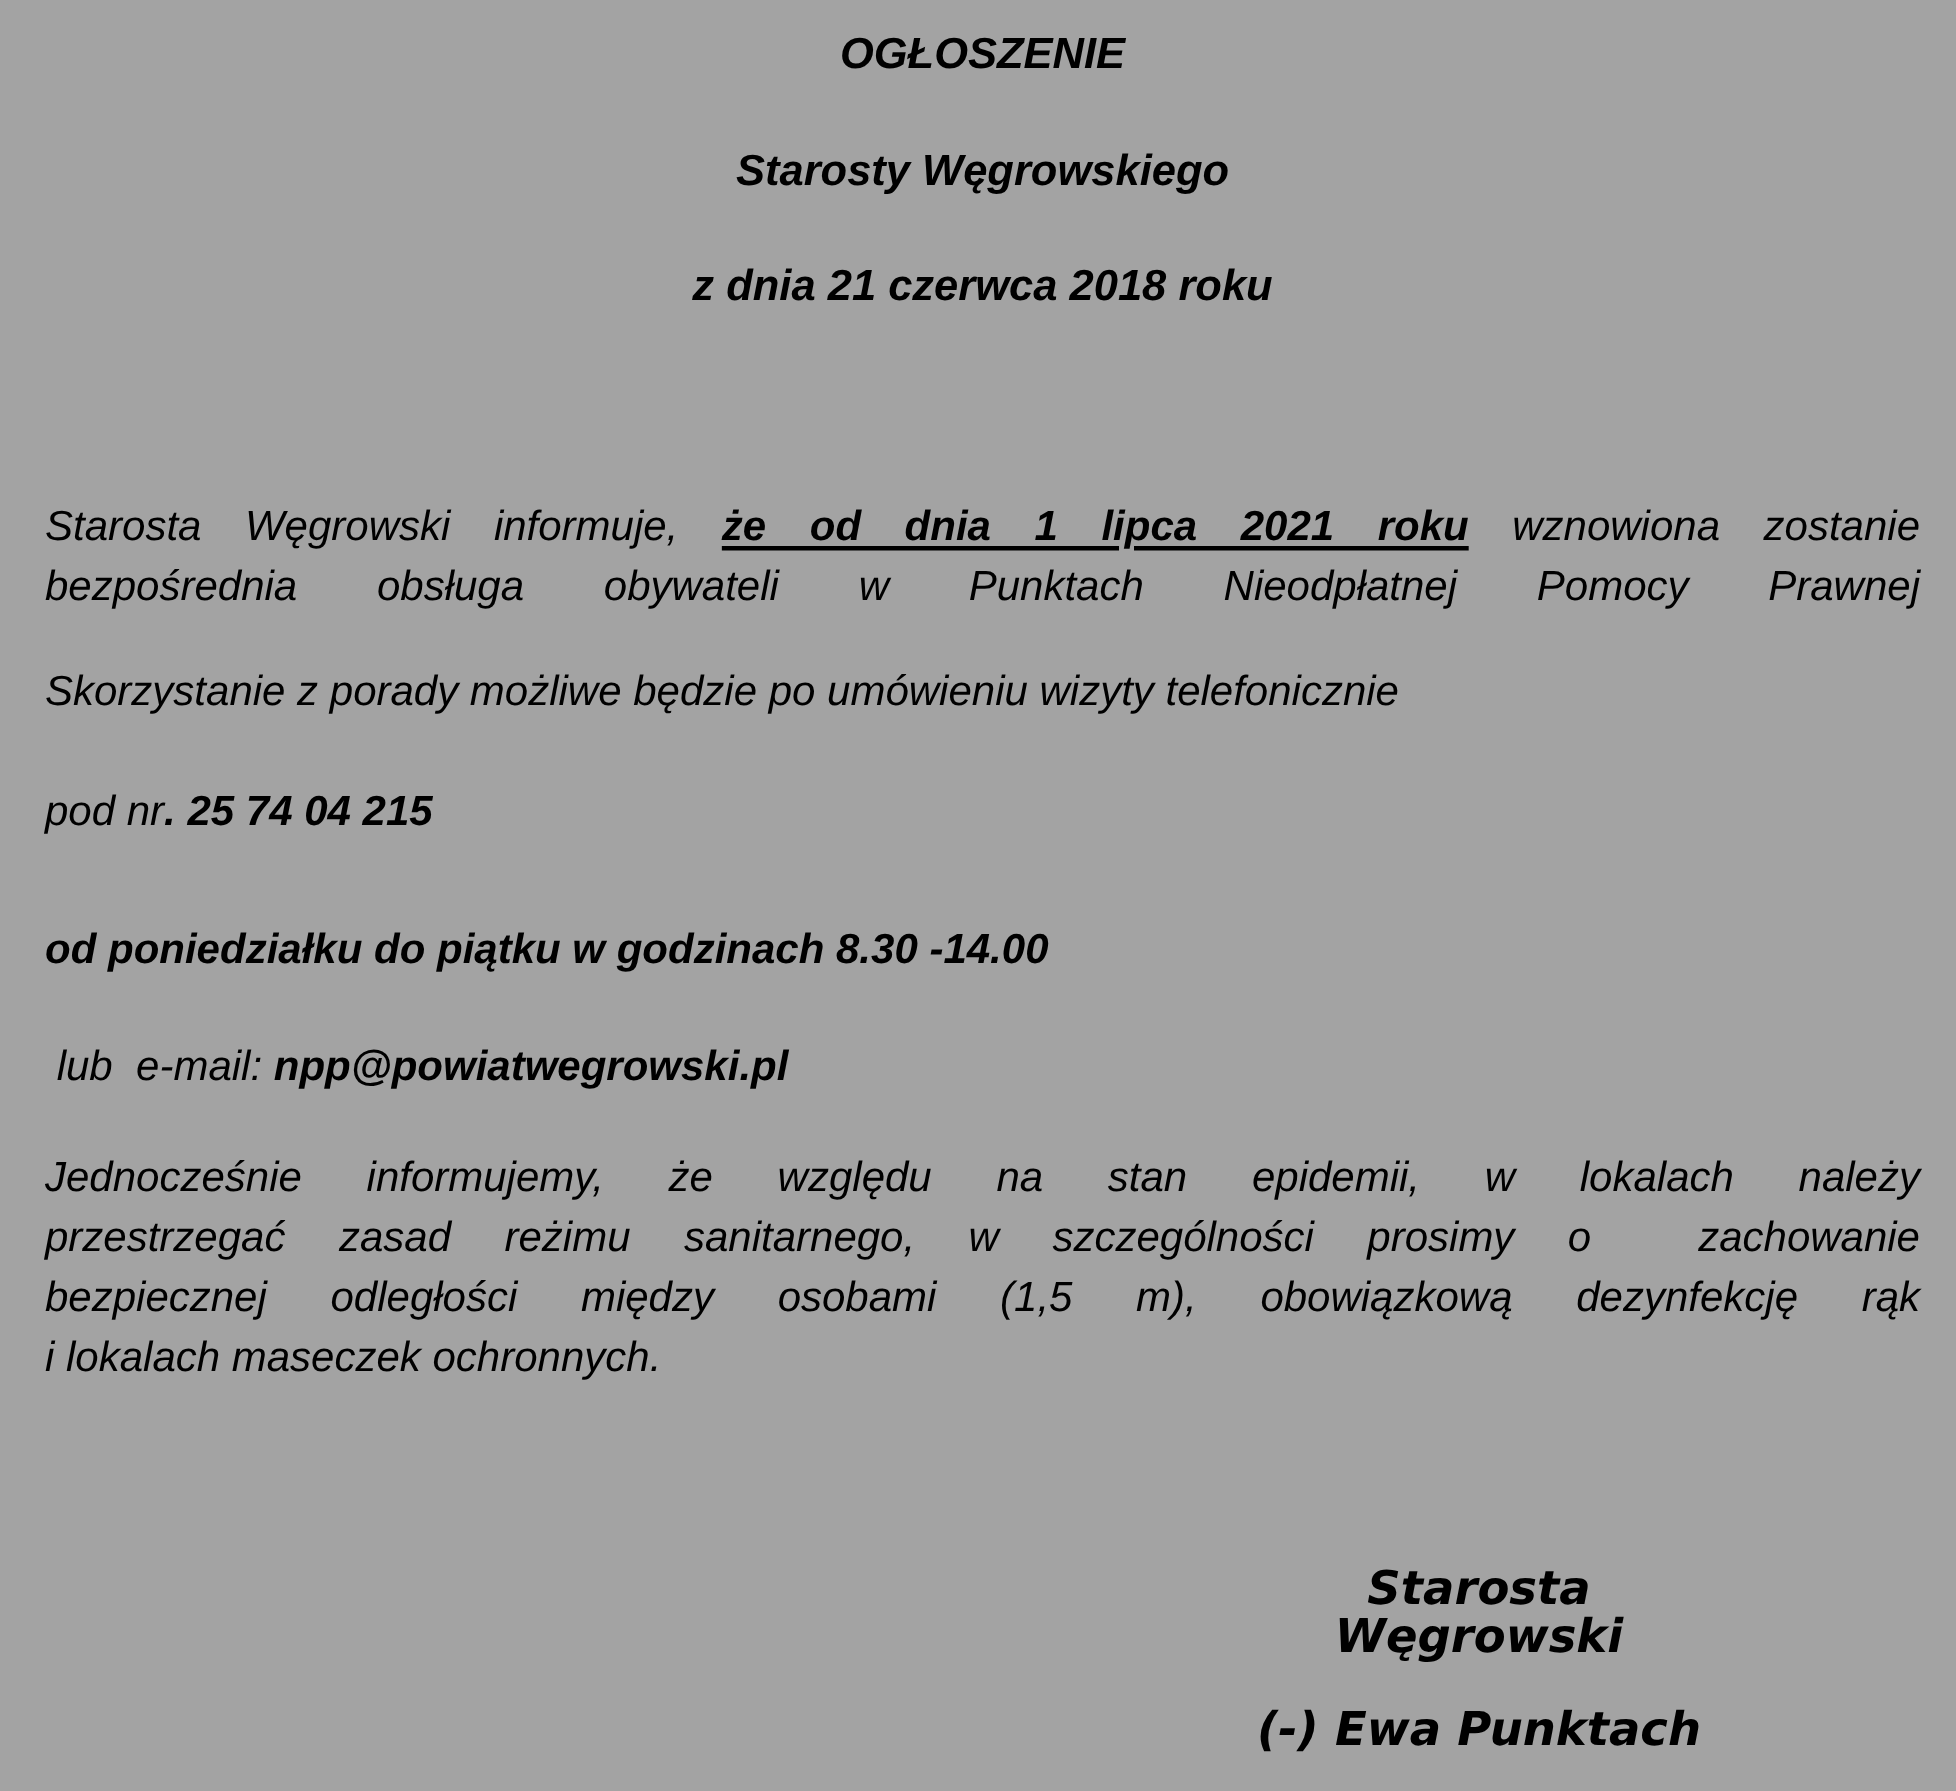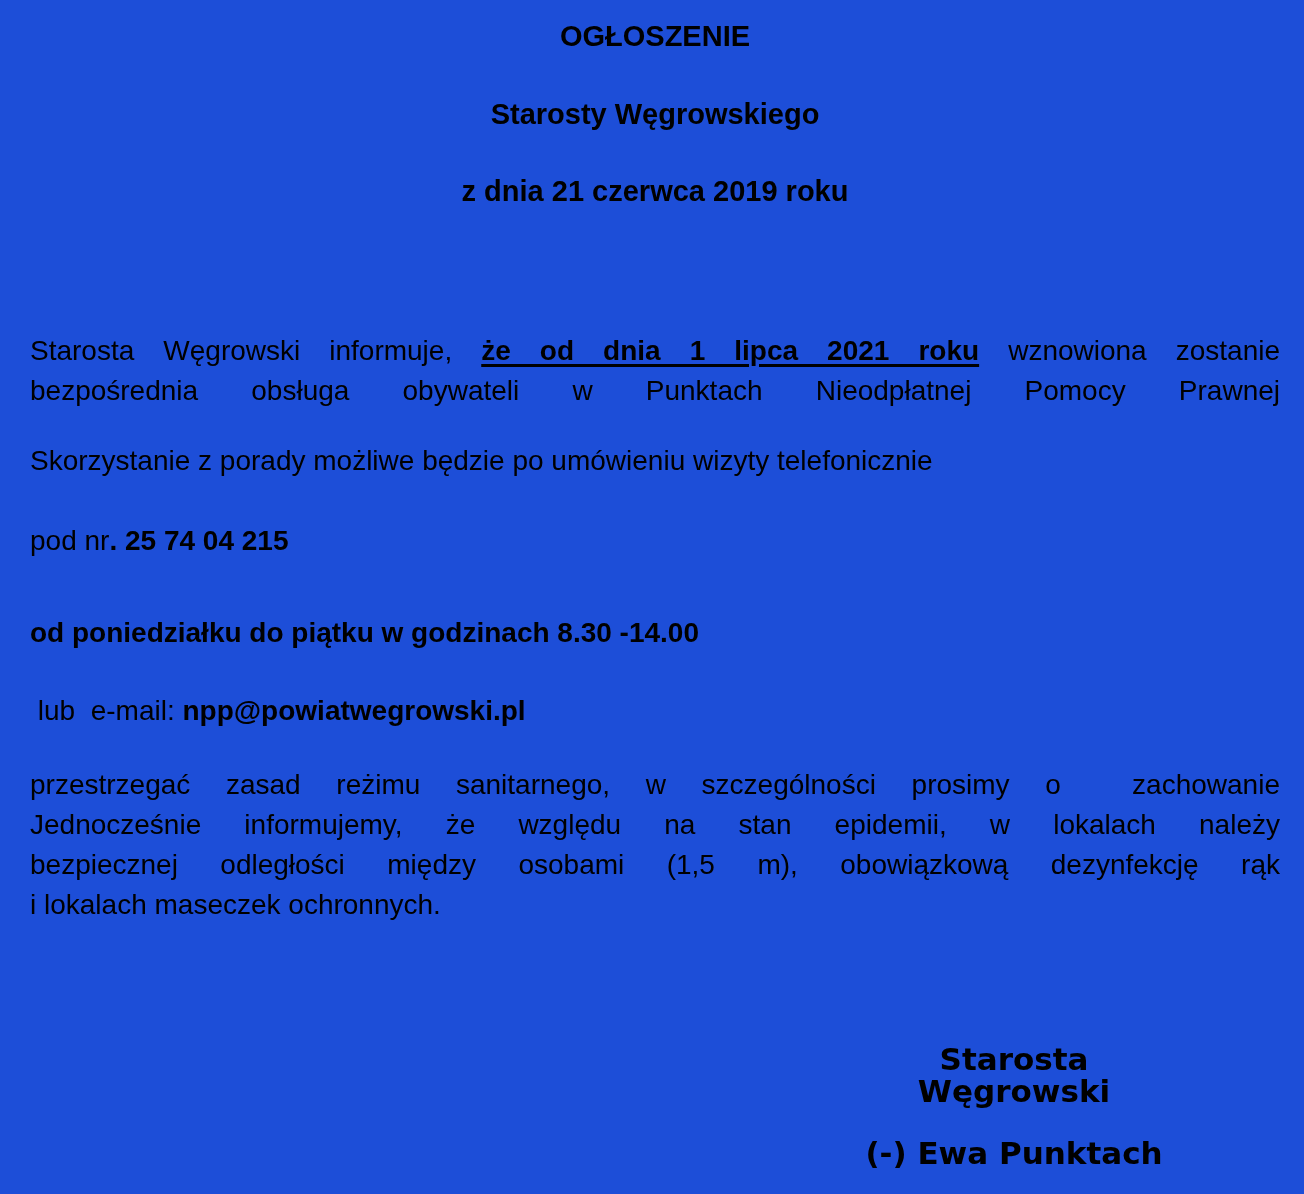--- a/index.html
+++ b/index.html
@@ -7,23 +7,24 @@
   body {
     width: 1304px;
     height: 1194px;
     font-family: "Liberation Sans", sans-serif;
     color: #000000;
   }
   .page {
     position: relative;
     width: 1304px;
     height: 1194px;
-    background: #1d4ed8;
-    padding: 20px 8px 0 30px;
+    background: #a3a3a3;
+    padding: 20px 36px 0 30px;
     overflow: hidden;
+    font-style: italic;
   }
   .hline {
     width: 1250px;
     text-align: center;
     font-weight: bold;
     font-size: 29px;
     line-height: 32px;
   }
   .hline-issuer { margin-top: 46px; }
   .hline-date   { margin-top: 45px; }
@@ -63,38 +64,38 @@
   }
   .signature-name { margin-top: 30px; }
 </style>
 </head>
 <body>
 
 <div class="page">
 
   <div class="hline">OGŁOSZENIE</div>
   <div class="hline hline-issuer">Starosty Węgrowskiego</div>
-  <div class="hline hline-date">z dnia 21 czerwca 2019 roku</div>
+  <div class="hline hline-date">z dnia 21 czerwca 2018 roku</div>
 
   <div class="para-1">
       <div class="body-line stretch"><span>Starosta Węgrowski informuje, </span><span class="emph">że od dnia 1 lipca 2021 roku</span><span> wznowiona zostanie</span></div>
       <div class="body-line stretch">bezpośrednia obsługa obywateli w Punktach Nieodpłatnej Pomocy Prawnej</div>
     </div>
 
   <div class="body-line para-2">Skorzystanie z porady możliwe będzie po umówieniu wizyty telefonicznie</div>
 
   <div class="body-line para-3"><span>pod nr</span><span class="b">. 25 74 04 215</span></div>
 
   <div class="body-line para-4 b">od poniedziałku do piątku w godzinach 8.30 -14.00</div>
 
   <div class="body-line para-5"><span> lub  e-mail: </span><span class="b">npp@powiatwegrowski.pl</span></div>
 
   <div class="para-6">
+      <div class="body-line stretch">Jednocześnie informujemy, że względu na stan epidemii, w lokalach należy</div>
       <div class="body-line stretch">przestrzegać zasad reżimu sanitarnego, w szczególności prosimy o  zachowanie</div>
-      <div class="body-line stretch">Jednocześnie informujemy, że względu na stan epidemii, w lokalach należy</div>
       <div class="body-line stretch">bezpiecznej odległości między osobami (1,5 m), obowiązkową dezynfekcję rąk</div>
       <div class="body-line">i lokalach maseczek ochronnych.</div>
     </div>
 
   <div class="signature">
     <div class="signature-role">Starosta Węgrowski</div>
     <div class="signature-name">(-) Ewa Punktach</div>
   </div>
 
 </div>

